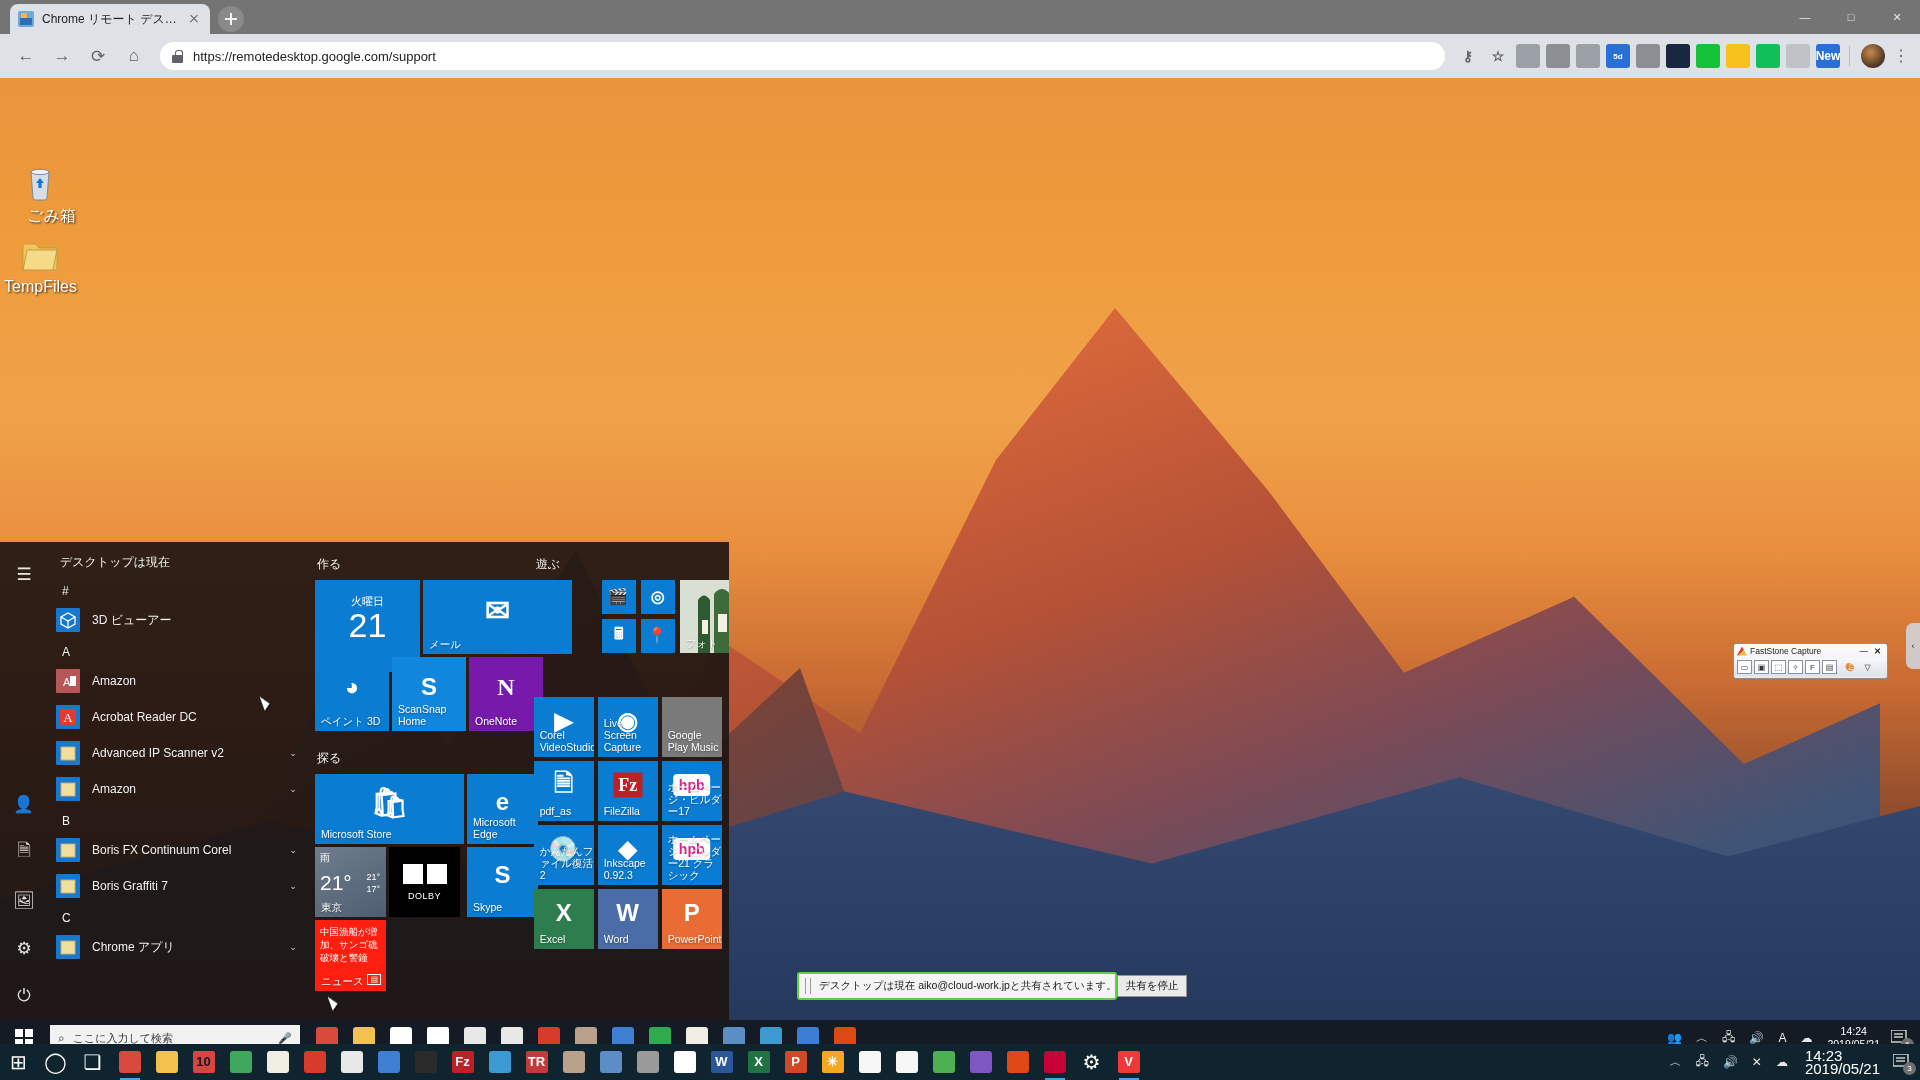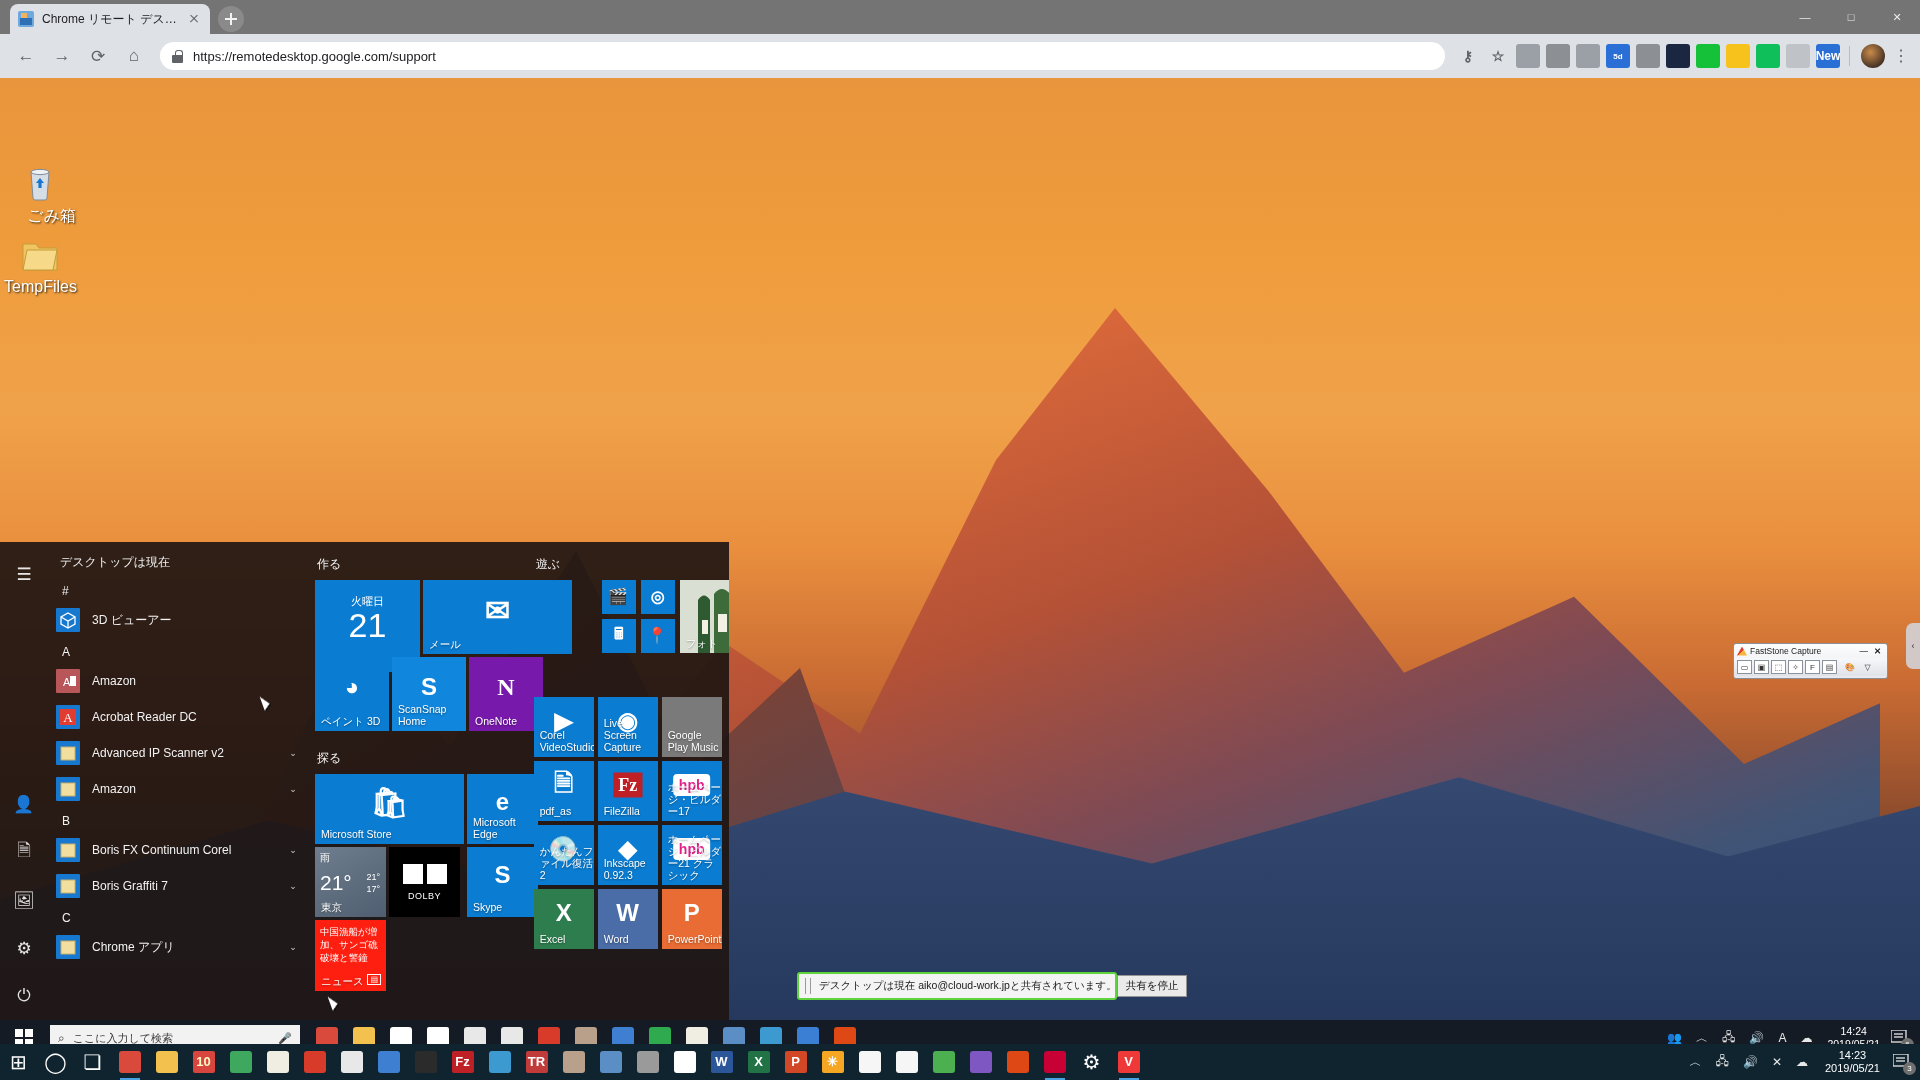--- a/index.html
+++ b/index.html
@@ -122,21 +122,21 @@
       cursor:pointer; flex:none; position:relative; }
   #inner-tray { margin-left:auto; display:flex; align-items:center; height:36px; padding-right:6px; }
   .tray-ico { color:#e8e8e8; font-size:12px; padding:0 7px; cursor:pointer; }
   #inner-clock { color:#fff; font-size:10.5px; line-height:13px; text-align:center; padding:0 8px; cursor:pointer;}
   #inner-notify { position:relative; width:26px; height:30px; cursor:pointer; }
 
   
   #outer-taskbar { position:absolute; left:0; bottom:0; width:1920px; height:36px;
       background:#10242f; display:flex; align-items:center; }
   #outer-tray { margin-left:auto; display:flex; align-items:center; height:36px; padding-right:4px; }
-  #outer-clock { color:#fff; font-size:11px; line-height:13px; text-align:center; padding:0 10px; cursor:pointer;}
+  #outer-clock { color:#fff; font-size:15px; line-height:13px; text-align:left; padding:0 10px; cursor:pointer;}
   .badge { position:absolute; right:0px; bottom:2px; width:13px; height:13px; border-radius:50%;
       background:#6f6f6f; color:#fff; font-size:8px; display:flex; align-items:center; justify-content:center; }
   .running::after { content:""; position:absolute; left:9px; bottom:0; width:20px; height:2.5px; background:#4aa3e0; }
 
   
   .cursor { position:absolute; width:0; height:0; pointer-events:none;
       border-left:7px solid #fff; border-bottom:5px solid transparent; border-top:10px solid transparent;
       transform:rotate(-20deg); filter:drop-shadow(1px 1px 0 #000); }
 
   #edge-handle { position:absolute; right:0; top:545px; width:14px; height:46px;
@@ -578,21 +578,21 @@
       <div class="tb-icon">
         <span style="color: rgb(255, 255, 255); font-size: 20px; line-height: 1;">❏</span>
       </div>
       <div class="tb-icon running">
         <span style="display: inline-block; width: 22px; height: 22px; background: rgb(217, 74, 61); border-radius: 3px;"></span>
       </div>
       <div class="tb-icon">
         <span style="display: inline-block; width: 22px; height: 22px; background: rgb(242, 193, 78); border-radius: 3px;"></span>
       </div>
       <div class="tb-icon">
-        <span style="display: inline-block; width: 22px; height: 22px; background: rgb(216, 69, 63); color: #fef9c3; font-size: 13px; line-height: 22px; text-align: center; border-radius: 2px; font-weight: bold;">10</span>
+        <span style="display: inline-block; width: 22px; height: 22px; background: rgb(216, 69, 63); color: #0f172a; font-size: 13px; line-height: 22px; text-align: center; border-radius: 2px; font-weight: bold;">10</span>
       </div>
       <div class="tb-icon">
         <span style="display: inline-block; width: 22px; height: 22px; background: rgb(63, 168, 95); border-radius: 3px;"></span>
       </div>
       <div class="tb-icon">
         <span style="display: inline-block; width: 22px; height: 22px; background: rgb(240, 237, 226); border-radius: 3px;"></span>
       </div>
       <div class="tb-icon">
         <span style="display: inline-block; width: 22px; height: 22px; background: rgb(216, 59, 42); border-radius: 3px;"></span>
       </div>

